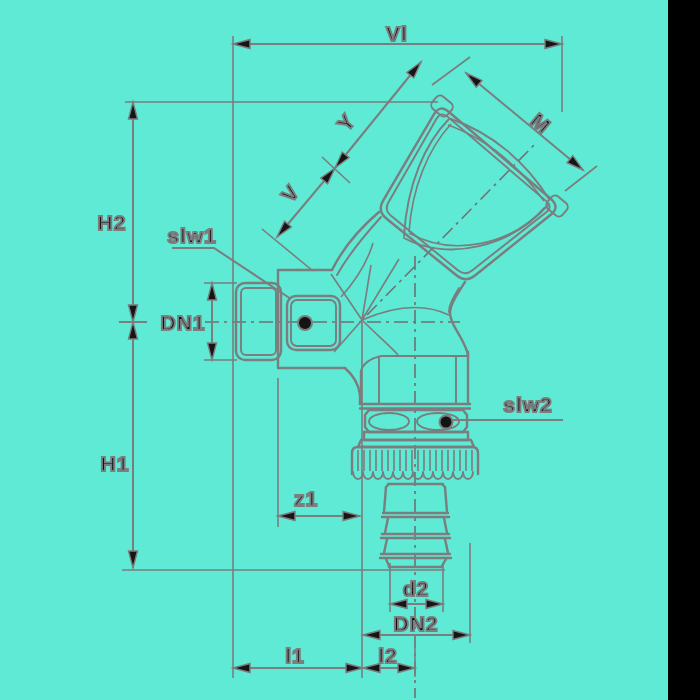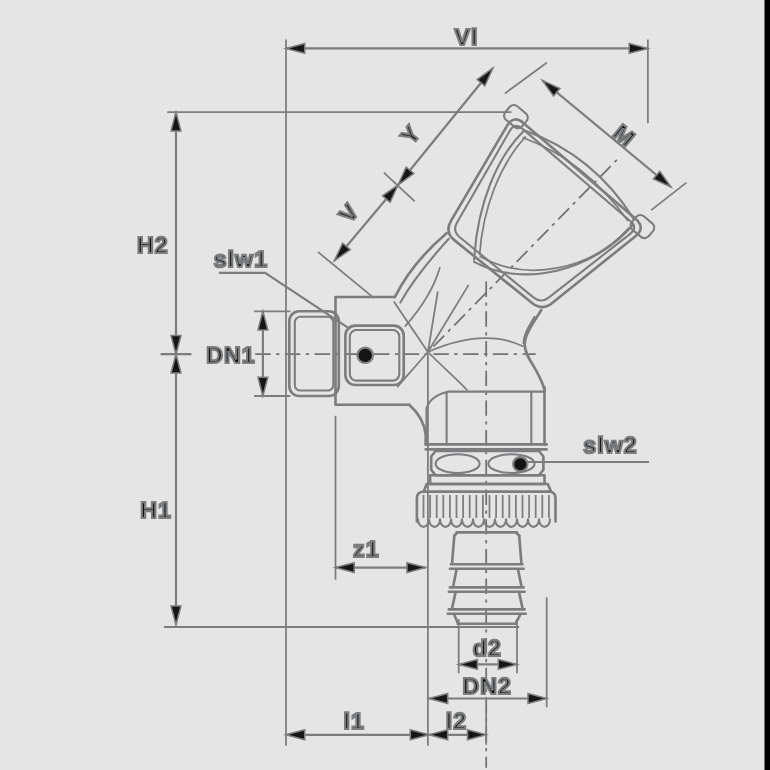--- a/index.html
+++ b/index.html
@@ -1,16 +1,16 @@
 <!DOCTYPE html>
 <html><head>
 <meta charset="utf-8">
 <style>
   html,body{margin:0;padding:0;background:#000;}
-  .stage{width:668px;height:700px;background:#e5e5e5;position:relative;overflow:hidden;padding-left:27px;}
+  .stage{width:668px;height:700px;background:#5eead4;position:relative;overflow:hidden;}
   svg{display:block}
   
   .ol{stroke:#7b7d7f;stroke-width:2.4;fill:none;stroke-linecap:round;stroke-linejoin:round}
   .il{stroke:#7b7d7f;stroke-width:1.9;fill:none;stroke-linecap:round;stroke-linejoin:round}
   .tl{stroke:#7b7d7f;stroke-width:1.6;fill:none;stroke-linecap:butt}
   .dim{stroke:#7b7d7f;stroke-width:2;fill:none;stroke-linecap:butt}
   .cl{stroke:#6f7173;stroke-width:1.6;fill:none;stroke-dasharray:14 5 3 5}
   .ah{fill:#161616;stroke:#7b7d7f;stroke-width:1.4;stroke-linejoin:miter}
   .dot{fill:#141414;stroke:#7b7d7f;stroke-width:2}
   .lbl{font-family:"Liberation Sans",sans-serif;font-weight:700;font-size:21px;

